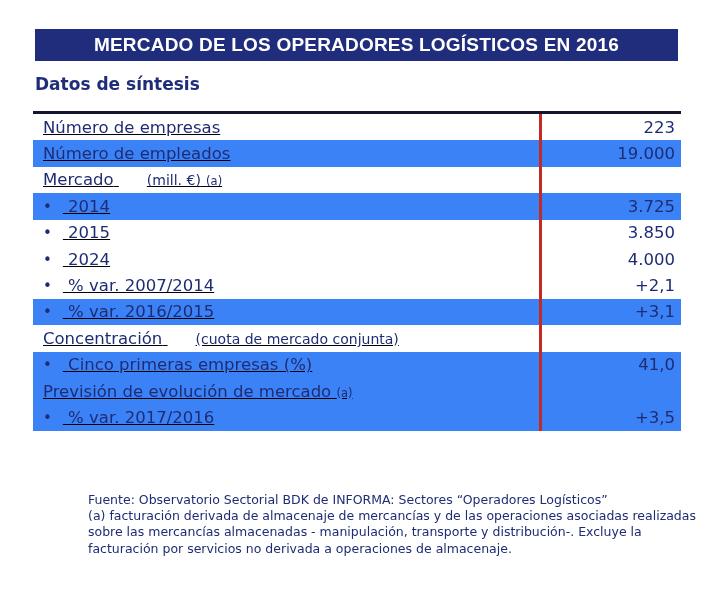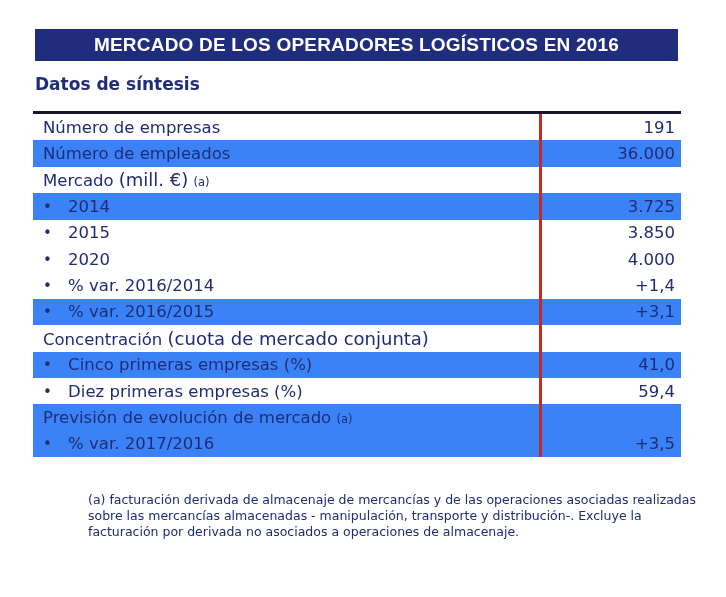--- a/index.html
+++ b/index.html
@@ -15,30 +15,31 @@
     color:#ffffff; font-family:"Liberation Sans", sans-serif;
     font-weight:bold; font-size:19px; letter-spacing:0.2px; white-space:nowrap;
   }
   .subtitle {
     position:absolute; left:35px; top:74px; width:643px; text-align:left;
     color:#1f2d78; font-size:17px; font-weight:600;
   }
   .table {
     position:absolute; left:33px; top:111px; width:648px;
     border-top:3px solid #15152e;
+    text-decoration:underline;
   }
   .row {
     position:relative; height:26.4px; display:flex; align-items:center;
     color:#1f2c74;
   }
   .row.gray { background:#3b82f6; }
   .label { padding-left:10px; font-size:16.5px; white-space:nowrap; }
   .row.indent .label { }
   .bullet { display:inline-block; margin-right:11px; font-size:15px; }
-  .note  { font-size:18px; }
+  .note  { font-size:14px;margin-left:28px; }
   .note2 { font-size:11.5px; }
   .value {
     position:absolute; right:6px; top:0; height:100%;
     display:flex; align-items:center; font-size:16.5px;
   }
   .redline {
     position:absolute; left:506px; top:0; bottom:0; width:3px;
     background:#c22b24;
   }
   .footer {
@@ -56,28 +57,28 @@
   </div>
 
   <div class="subtitle">Datos de síntesis</div>
 
   <div class="table">
 
     <div class="row">
       <div class="label">
         <span>Número de empresas</span>
       </div>
-      <div class="value">191</div>
+      <div class="value">223</div>
     </div>
 
     <div class="row gray">
       <div class="label">
         <span>Número de empleados</span>
       </div>
-      <div class="value">36.000</div>
+      <div class="value">19.000</div>
     </div>
 
     <div class="row">
       <div class="label">
         <span>Mercado</span>
         <span class="note">(mill. €)</span>
         <span class="note2">(a)</span>
       </div>
       <div class="value"></div>
     </div>
@@ -94,32 +95,32 @@
       <div class="label">
         <span class="bullet">•</span>
         <span>2015</span>
       </div>
       <div class="value">3.850</div>
     </div>
 
     <div class="row indent">
       <div class="label">
         <span class="bullet">•</span>
-        <span>2020</span>
+        <span>2024</span>
       </div>
       <div class="value">4.000</div>
     </div>
 
 
     <div class="row indent">
       <div class="label">
         <span class="bullet">•</span>
-        <span>% var. 2016/2014</span>
+        <span>% var. 2007/2014</span>
       </div>
-      <div class="value">+1,4</div>
+      <div class="value">+2,1</div>
     </div>
 
     <div class="row gray indent">
       <div class="label">
         <span class="bullet">•</span>
         <span>% var. 2016/2015</span>
       </div>
       <div class="value">+3,1</div>
     </div>
 
@@ -132,27 +133,20 @@
     </div>
 
     <div class="row gray indent">
       <div class="label">
         <span class="bullet">•</span>
         <span>Cinco primeras empresas (%)</span>
       </div>
       <div class="value">41,0</div>
     </div>
 
-    <div class="row indent">
-      <div class="label">
-        <span class="bullet">•</span>
-        <span>Diez primeras empresas (%)</span>
-      </div>
-      <div class="value">59,4</div>
-    </div>
 
     <div class="row gray">
       <div class="label">
         <span>Previsión de evolución de mercado</span>
         <span class="note2">(a)</span>
       </div>
       <div class="value"></div>
     </div>
 
     <div class="row gray indent">
@@ -160,18 +154,19 @@
         <span class="bullet">•</span>
         <span>% var. 2017/2016</span>
       </div>
       <div class="value">+3,5</div>
     </div>
 
     <div class="redline"></div>
   </div>
 
   <div class="footer">
+    <div>Fuente: Observatorio Sectorial BDK de INFORMA: Sectores “Operadores Logísticos”</div>
     <div>(a) facturación derivada de almacenaje de mercancías y de las operaciones asociadas realizadas</div>
     <div>sobre las mercancías almacenadas - manipulación, transporte y distribución-. Excluye la</div>
-    <div>facturación por derivada no asociados a operaciones de almacenaje.</div>
+    <div>facturación por servicios no derivada a operaciones de almacenaje.</div>
   </div>
 
 </div>
 
 </body></html>

